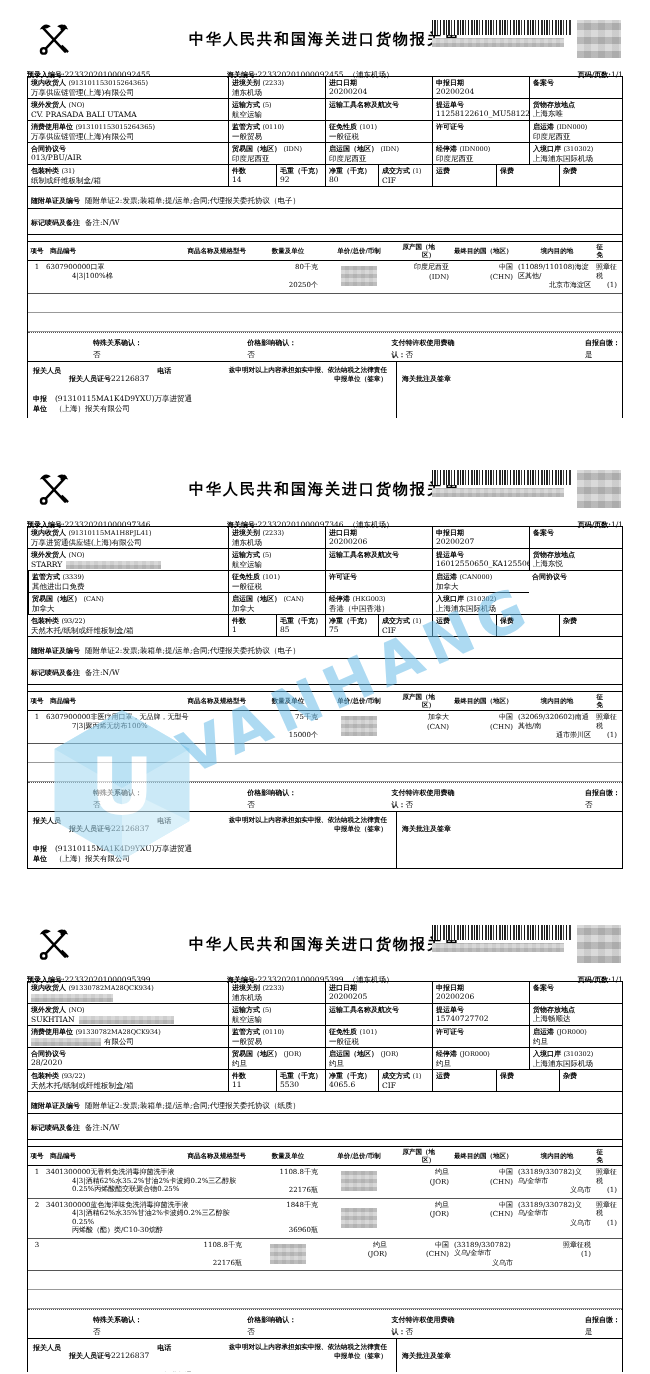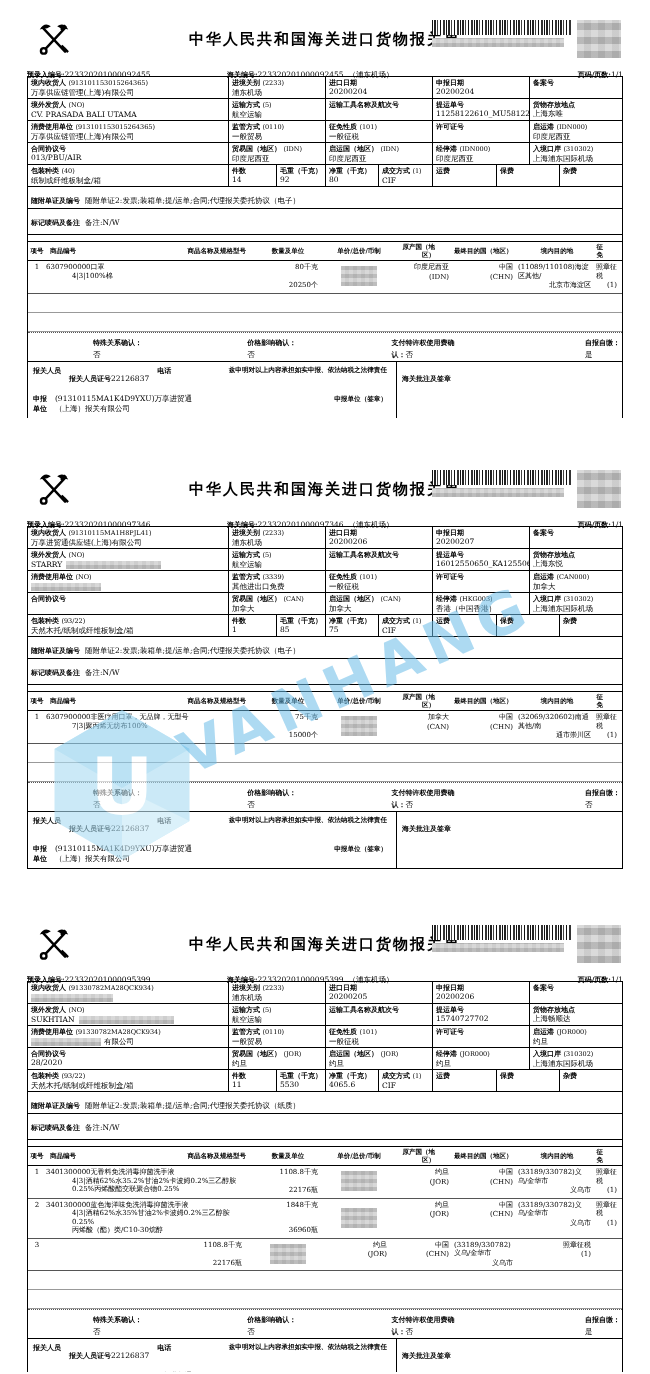--- a/index.html
+++ b/index.html
@@ -62,21 +62,21 @@
   .confirm{border-top:1px dotted #555;display:flex;padding:2px 0;min-height:13px}
   .confirm span{line-height:9px}
   .cf1{margin-left:65px}.cf2{margin-left:105px}.cf3{margin-left:95px}.cf4{margin-left:120px}
   
   .foot{border:1.6px solid #000;border-top-width:1.4px;margin-top:-1px;display:grid;grid-template-columns:368px 1fr;min-height:56px}
   .foot-left{padding:4px 5px;display:grid;grid-template-columns:1fr 185px}
   .fl-rows .r1{display:flex;gap:8px;margin-bottom:9px}
   .fl-rows .r2{display:flex;gap:2px}
   .statement{text-align:right;padding-right:4px}
   .statement .lb{display:block;font-size:6.6px;line-height:9px}
-  .statement .seal{margin-top:20px;display:block}
+  .statement .seal{margin-top:0;display:block}
   .foot-right{border-left:1px solid #000;padding:4px 5px}
   
   .watermark{position:absolute;left:20px;top:195px;width:560px;height:210px;pointer-events:none;z-index:5}
   .wm-text{position:absolute;left:135px;top:58px;font-family:"DejaVu Sans","Liberation Sans",sans-serif;font-size:58px;font-weight:bold;letter-spacing:8px;color:rgba(105,188,232,0.55);transform:rotate(-24deg);transform-origin:left center;white-space:nowrap}
   .wm-logo{position:absolute;left:0;top:40px;opacity:.6}
 </style>
 </head>
 <body>
 
 <div id="docs">
@@ -197,21 +197,21 @@
         <span class="lb"><span>经停港</span> <span class="cd">(IDN000)</span></span>
         <span class="vl">印度尼西亚</span>
       </div>
       <div class="c">
         <span class="lb"><span>入境口岸</span> <span class="cd">(310302)</span></span>
         <span class="vl">上海浦东国际机场</span>
       </div>
 
       <div class="wrow">
         <div class="c nl">
-          <span class="lb"><span>包装种类</span> <span class="cd">(40)</span></span>
+          <span class="lb"><span>包装种类</span> <span class="cd">(31)</span></span>
           <span class="vl">纸制或纤维板制盒/箱</span>
         </div>
         <div class="c">
           <span class="lb">件数</span>
           <span class="vl">14</span>
         </div>
         <div class="c">
           <span class="lb">毛重（千克）</span>
           <span class="vl">92</span>
         </div>
@@ -406,24 +406,20 @@
       </div>
       <div class="c">
         <span class="lb">提运单号</span>
         <span class="vl">16012550650_KA12550650</span>
       </div>
       <div class="c">
         <span class="lb">货物存放地点</span>
         <span class="vl">上海东悦</span>
       </div>
 
-      <div class="c nl">
-        <span class="lb"><span>消费使用单位</span> <span class="cd">(NO)</span></span>
-        <span class="vl"><span class="mosaic m-user"></span><span></span></span>
-      </div>
       <div class="c">
         <span class="lb"><span>监管方式</span> <span class="cd">(3339)</span></span>
         <span class="vl">其他进出口免费</span>
       </div>
       <div class="c">
         <span class="lb"><span>征免性质</span> <span class="cd">(101)</span></span>
         <span class="vl">一般征税</span>
       </div>
       <div class="c">
         <span class="lb">许可证号</span>

